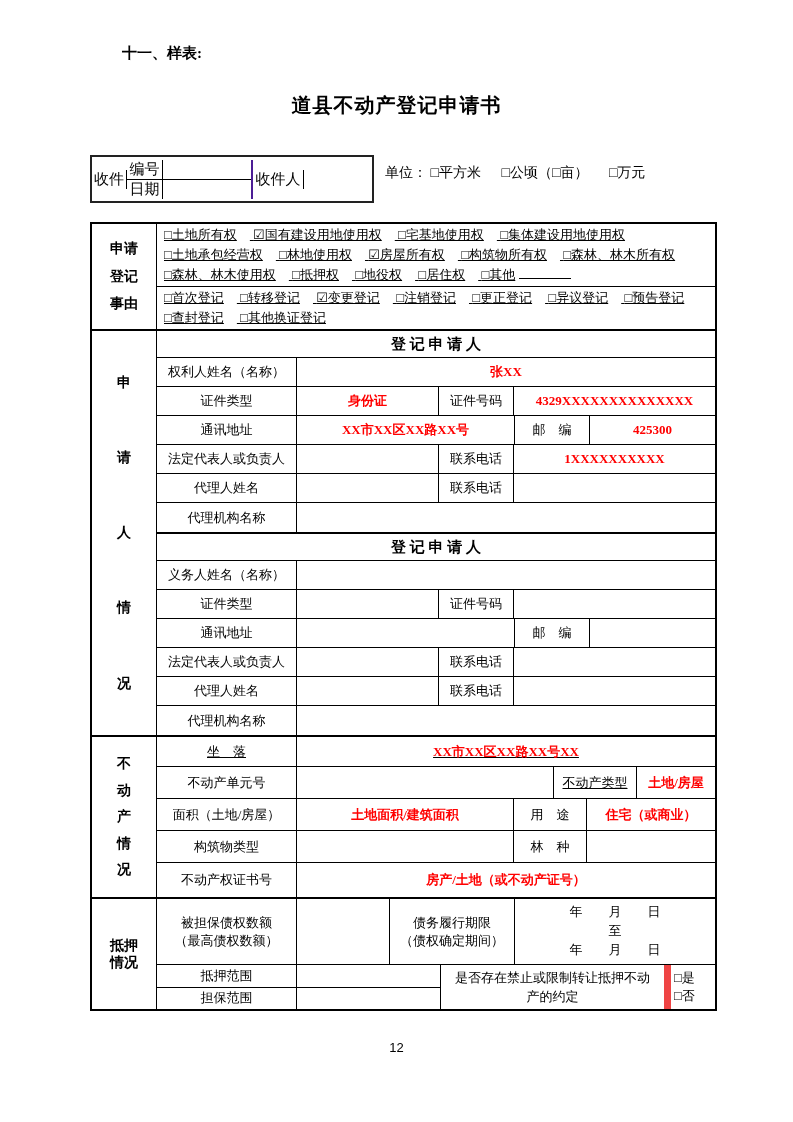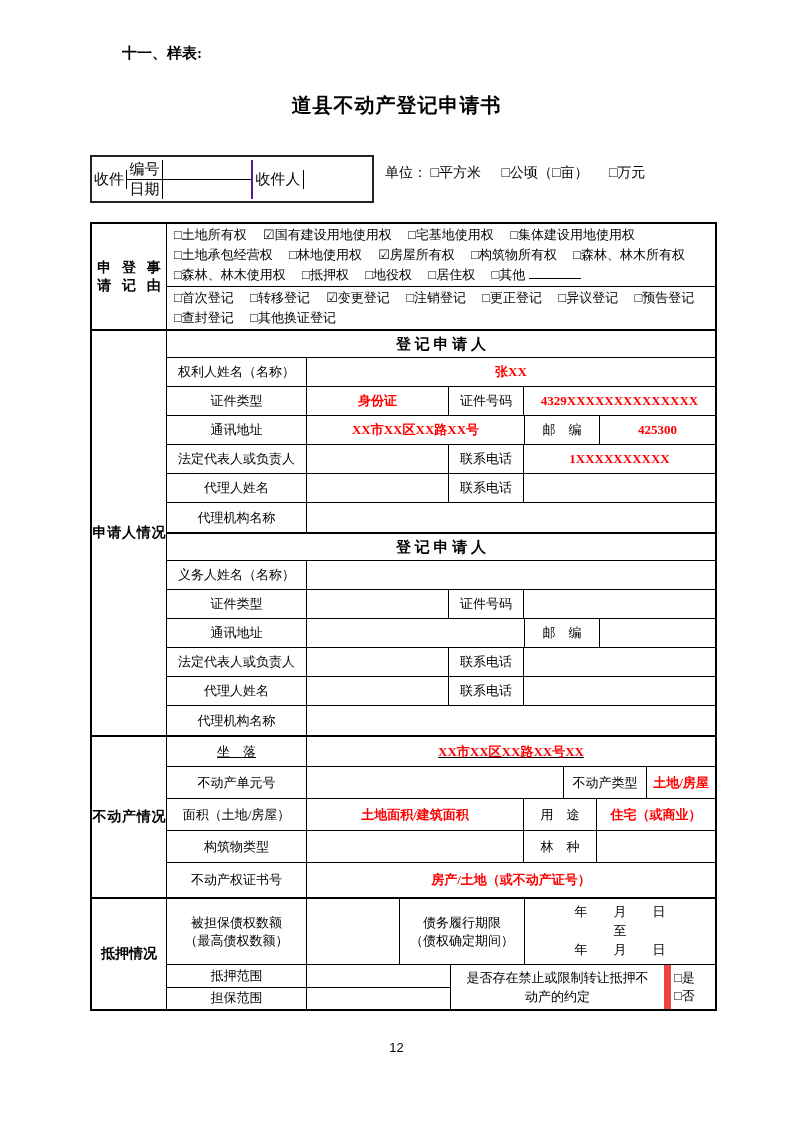--- a/index.html
+++ b/index.html
@@ -36,59 +36,59 @@
   .unit-line .cb { margin-right: 17px; }
   .unit-line .cb:last-child { margin-right: 0; }
   
   .main-table {
     position: absolute; left: 90px; top: 222px; width: 627px;
     border: 2px solid #000; font-size: 13px;
   }
   .sec { display: flex; }
   .sec + .sec { border-top: 2px solid #000; }
   .colA {
-    width: 75px; border-right: 1px solid #000; flex-shrink: 0;
-    display: flex; flex-direction: row; align-items: center; justify-content: center;
-    font-weight: bold; font-size: 14px; line-height: 1.25; text-align:center;
+    width: 65px; border-right: 1px solid #000; flex-shrink: 0;
+    display: flex; flex-direction: column; align-items: center; justify-content: center;
+    font-weight: bold; font-size: 14px; line-height: 1.25; text-align:left;
   }
   .colA.spread { justify-content: space-around; padding: 14px 0; }
   .colA .wordgap { margin: 5px 0; }
   .rows { flex: 1; display: flex; flex-direction: column; min-width: 0; }
   .row { display: flex; border-bottom: 1px solid #000; align-items: stretch; }
   .row:last-child { border-bottom: none; }
   .cell {
     border-right: 1px solid #000; display: flex; align-items: center; justify-content: center;
     text-align: center; overflow: hidden; padding: 0 2px;
   }
   .cell:last-child { border-right: none; }
   .lblB { width: 140px; flex-shrink: 0; }
   .val { flex: 1; }
   .w142 { width: 142px; flex-shrink: 0; }
   .w218 { width: 218px; flex-shrink: 0; }
   .w257 { width: 257px; flex-shrink: 0; }
   .w217 { width: 217px; flex-shrink: 0; }
-  .w83 { width: 83px; flex-shrink: 0; }
+  .w83 { width: 83px; flex-shrink: 0; text-decoration: underline; }
   .w73 { width: 73px; flex-shrink: 0; }
   .w75 { width: 75px; flex-shrink: 0; }
   .w93 { width: 93px; flex-shrink: 0; }
   .w125 { width: 125px; flex-shrink: 0; }
   .red { color: #FF0000; font-weight: bold; }
   .hdr-row { height: 27px; font-weight: bold; font-size: 15px; }
   .r29 { height: 29px; }
   .r30 { height: 30px; text-decoration: underline; }
   .r32 { height: 32px; }
   .r34 { height: 34px; }
   .r63 { height: 63px; }
   .r42 { height: 42px; }
   .r66 { height: 66px; }
   .r31 { height: 31px; }
   .block { display: flex; flex-direction: column; }
   .block + .block { border-top: 2px solid #000; }
   
-  .cbcell { flex: 1; display:flex; flex-direction:column; justify-content:center; padding: 2px 7px; line-height: 20px; }
+  .cbcell { flex: 1; display:flex; flex-direction:column; justify-content:center; padding: 2px 7px; line-height: 20px; text-decoration: underline; }
   .cbline { white-space: nowrap; }
   .cb { display: inline; }
   .cbline .cb { margin-right: 13px; }
   .cbline .cb:last-child { margin-right: 0; }
   .fill-line { display:inline-block; width: 52px; border-bottom: 1px solid #000; height: 12px; margin-left: -9px; }
   
   .two-line { flex-direction: column; line-height: 1.35; }
   .dates { flex:1; display:flex; flex-direction:column; align-items:center; justify-content:center; line-height: 1.45; }
   .m-bottom { display: flex; }
   .m-bl { width: 284px; flex-shrink:0; display:flex; flex-direction:column; border-right: 1px solid #000; }

